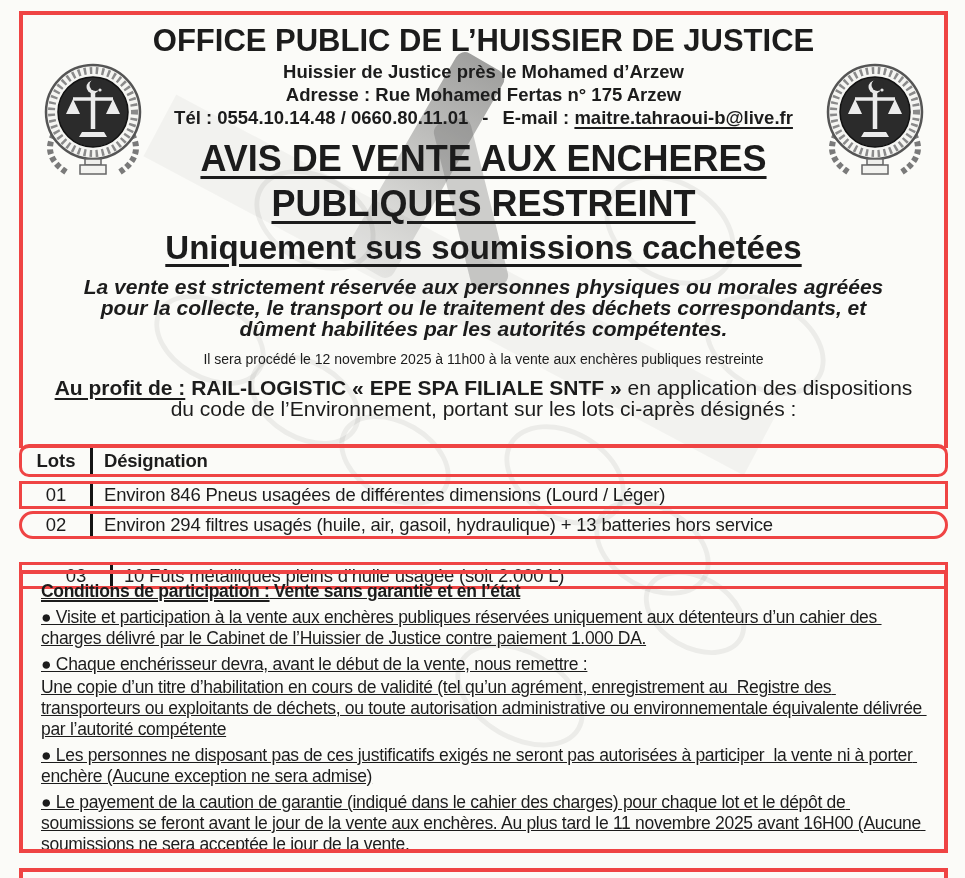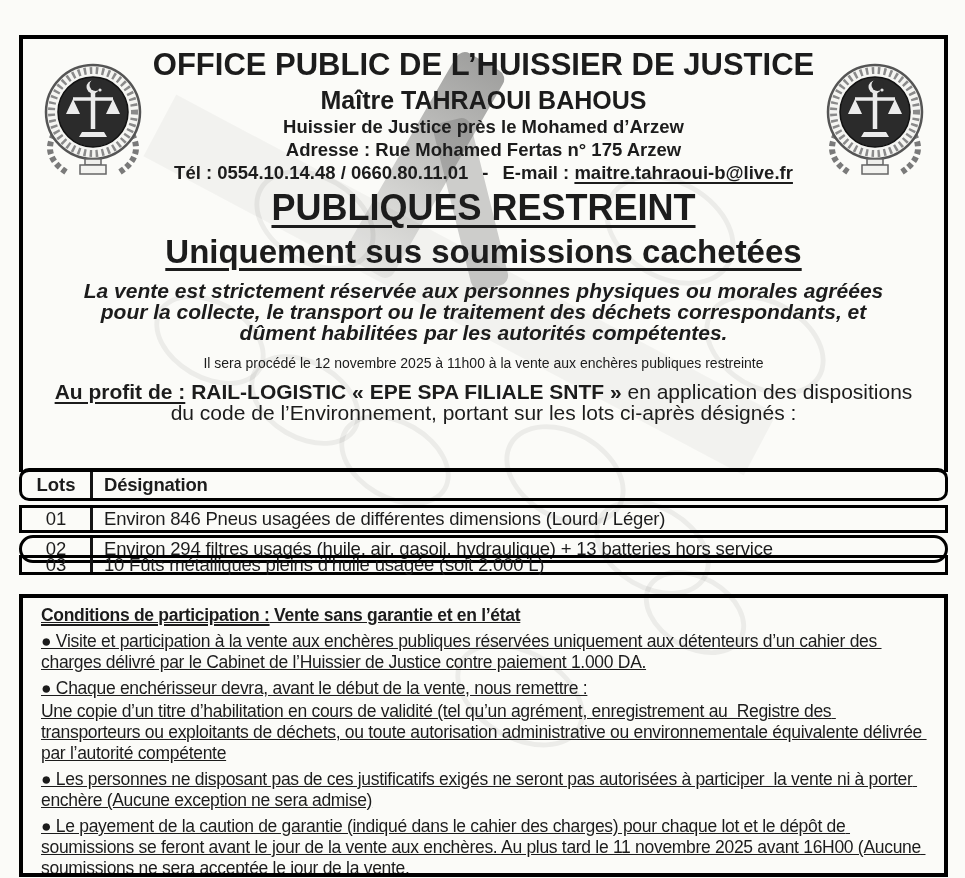--- a/index.html
+++ b/index.html
@@ -14,27 +14,27 @@
   .band1{left:398px;top:46px;width:54px;height:238px;border-radius:10px;
     background:linear-gradient(180deg,rgba(60,60,60,.48),rgba(120,120,120,.10));
     transform:rotate(30deg);}
   .band2{left:452px;top:118px;width:38px;height:172px;border-radius:10px;
     background:rgba(85,85,85,.28);transform:rotate(-14deg);}
   .band3{left:120px;top:250px;width:680px;height:70px;
     background:rgba(0,0,0,.035);transform:rotate(28deg);}
   .ring{border:5px solid rgba(0,0,0,.06);border-radius:50%;transform:rotate(30deg);}
   
   .frame{position:absolute;left:19px;width:929px;z-index:1;box-sizing:border-box;
-    border:4px solid #000000;background:transparent;margin-top:24px;}
+    border:4px solid #ef4444;background:transparent;}
   .box-main{top:11px;height:437px;border-bottom:none;text-align:center;}
   .tbl{border-width:3px;display:flex;align-items:center;}
   .tbl-head{top:444px;height:33px;border-width:4px 3px 3px 3px;font-weight:bold;border-radius:10px;}
   .row1{top:481px;height:28px;}
   .row2{top:511px;height:28px;border-radius:14px;}
-  .row3{top:531px;height:20px;}
+  .row3{top:562px;height:27px;padding-left:20px;}
   .col-lot{flex:0 0 68px;text-align:center;font-size:18.5px;
     border-right:3px solid #141414;align-self:stretch;display:flex;
     align-items:center;justify-content:center;}
   .col-des{flex:1;padding-left:11px;font-size:18.5px;letter-spacing:-.2px;
     white-space:nowrap;overflow:hidden;}
   .box-cond{top:570px;height:283px;padding:7px 20px 0 18px;overflow:hidden;}
   .box-next{top:868px;height:14px;border-bottom:none;}
   
   .office{font-size:31px;font-weight:bold;margin:8px 0 0;line-height:1.15;}
   .maitre{font-size:25px;font-weight:bold;margin:3px 0 0;line-height:1.15;}
@@ -119,27 +119,27 @@
     <path d="M35 39 L28 54 L42 54 Z" fill="#ececec"></path>
     <path d="M75 39 L68 54 L82 54 Z" fill="#ececec"></path>
     <path d="M44 72 L66 72 L69 77 L41 77 Z" fill="#ececec"></path>
   </g>
   <rect x="47" y="99" width="16" height="6" fill="#efefec" stroke="#666" stroke-width="1.5"></rect>
   <rect x="42" y="105" width="26" height="9" fill="#f3f3f0" stroke="#666" stroke-width="1.5"></rect>
 </svg>
 
 <div class="frame box-main">
   <div class="office">OFFICE PUBLIC DE L’HUISSIER DE JUSTICE</div>
-  <div class="maitre">Maître TAHRAOUI BAHOUS</div>
   <div class="hline first">Huissier de Justice près le Mohamed d’Arzew</div>
   <div class="hline">Adresse : Rue Mohamed Fertas n° 175 Arzew</div>
   <div class="hline">
     <span>Tél : 0554.10.14.48 / 0660.80.11.01</span><span class="sep">-</span><span>E-mail :</span>
     <span class="email">maitre.tahraoui-b@live.fr</span>
   </div>
+  <div class="avis">AVIS DE VENTE AUX ENCHERES</div>
   <div class="avis avis2">PUBLIQUES RESTREINT</div>
   <div class="subtitle">Uniquement sus soumissions cachetées</div>
   <div class="restrict">La vente est strictement réservée aux personnes physiques ou morales agréées pour la collecte, le transport ou le traitement des déchets correspondants, et dûment habilitées par les autorités compétentes.</div>
   <div class="saleline">Il sera procédé le 12 novembre 2025 à 11h00 à la vente aux enchères publiques restreinte</div>
   <div class="benef">
     <span class="lbl">Au profit de :</span>
     <span class="nm">RAIL-LOGISTIC « EPE SPA FILIALE SNTF »</span>
     <span>en application des dispositions du code de l’Environnement, portant sur les lots ci-après désignés :</span>
   </div>
 </div>

